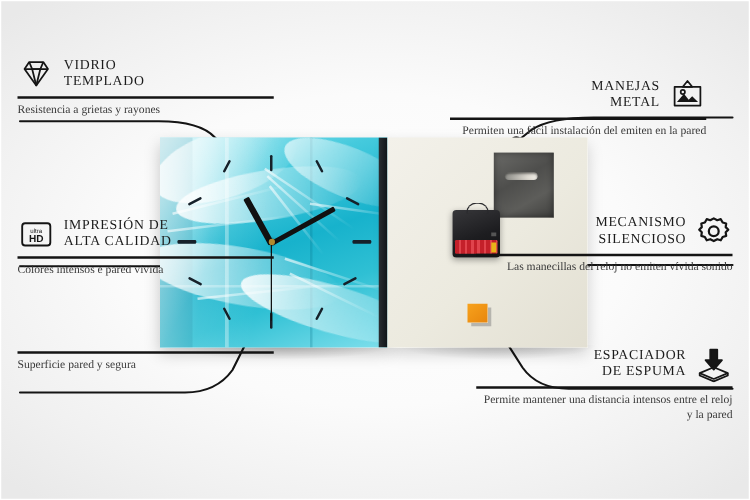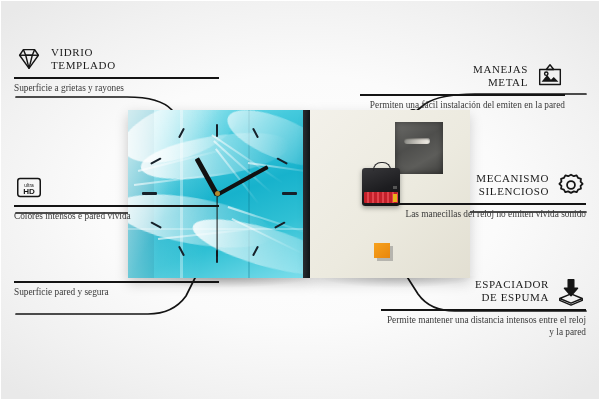--- a/index.html
+++ b/index.html
@@ -208,30 +208,34 @@
           <path d="M22,6 L19.5,12 L16,26"></path>
           <path d="M12.5,12 L19.5,12"></path>
         </g>
       </svg>
       <div class="ftitle">
         <div>VIDRIO</div>
         <div>TEMPLADO</div>
       </div>
     </div>
     <div class="rule"></div>
-    <div class="fdesc">Superficie a grietas y rayones</div>
+    <div class="fdesc">Resistencia a grietas y rayones</div>
   </div>
 
   <div class="feature left" id="f-print">
     <div class="head">
       <svg class="ficon" viewBox="0 0 32 32">
         <rect x="4" y="7" width="24" height="19" rx="2.5" fill="none" stroke="#151515" stroke-width="1.6"></rect>
         <text x="16" y="15.5" font-family="Liberation Sans, sans-serif" font-size="5.2" text-anchor="middle" fill="#151515">ultra</text>
         <text x="16" y="23.2" font-family="Liberation Sans, sans-serif" font-size="8.6" font-weight="bold" text-anchor="middle" fill="#151515">HD</text>
       </svg>
+      <div class="ftitle">
+        <div>IMPRESIÓN DE</div>
+        <div>ALTA CALIDAD</div>
+      </div>
     </div>
     <div class="rule"></div>
     <div class="fdesc">Colores intensos e pared vívida</div>
   </div>
 
   <div class="feature left" id="f-edges">
     <div class="rule"></div>
     <div class="fdesc">Superficie pared y segura</div>
   </div>
 

